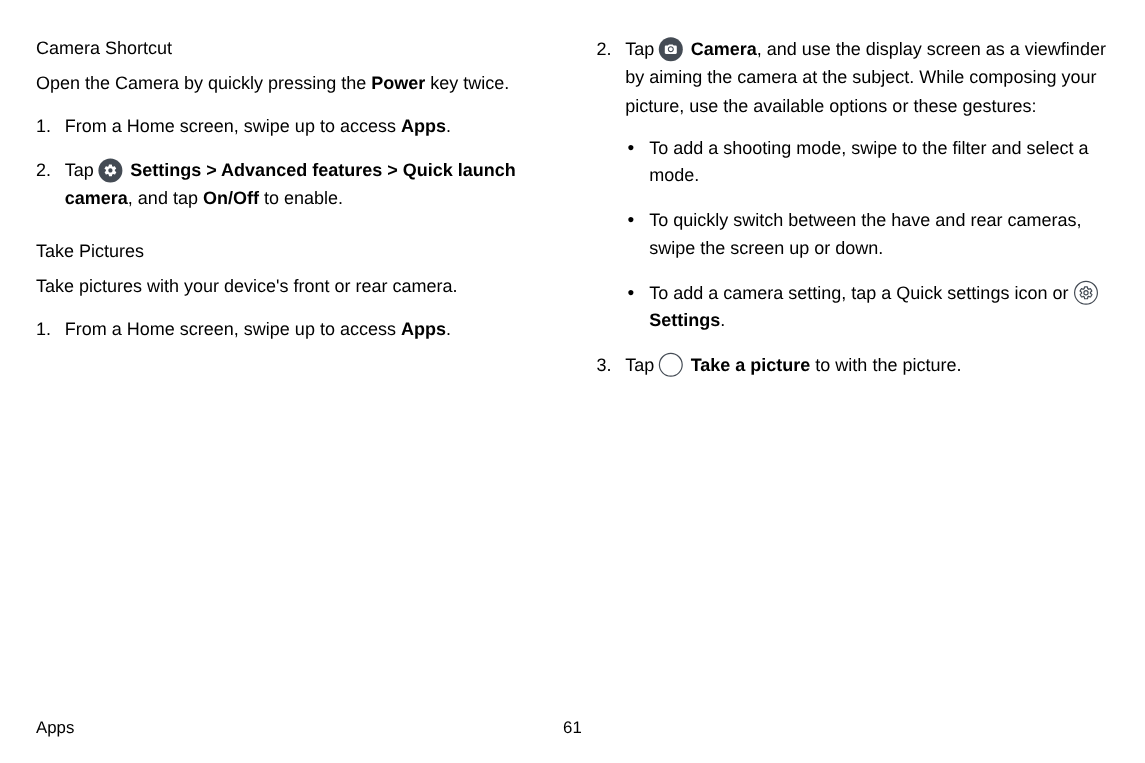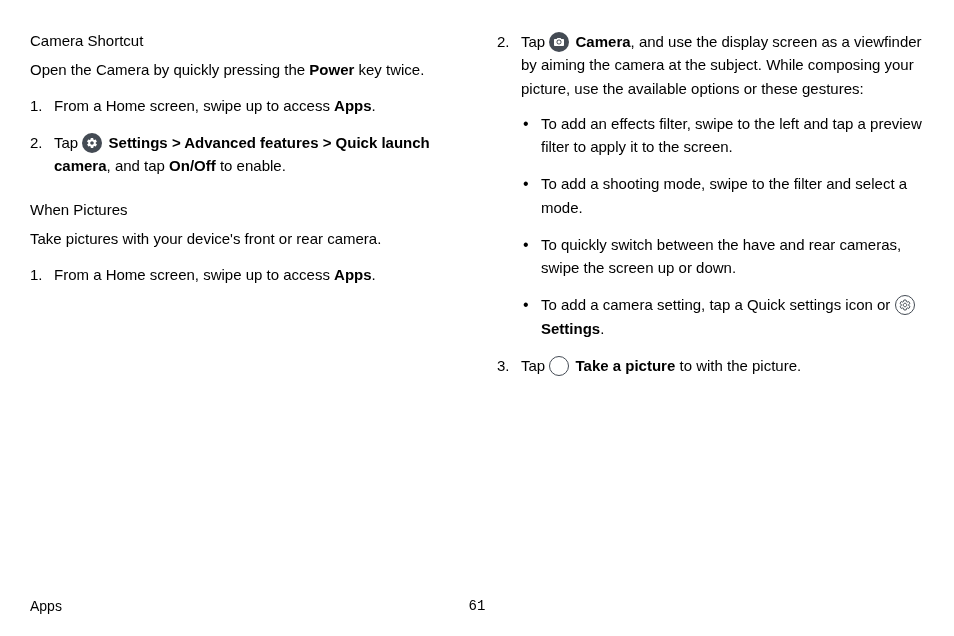--- a/index.html
+++ b/index.html
@@ -97,21 +97,20 @@
       left: 30px;
       right: 30px;
       display: flex;
       font-size: 14px;
       color: #000;
     }
     .footer-center {
       position: absolute;
       left: 50%;
       transform: translateX(-50%);
-      font-family: Liberation Mono, monospace;
     }
   </style>
 </head>
 <body>
 
 <div class="page">
   <div class="column">
     <h2>Camera Shortcut</h2>
     <p class="intro">
       <span>Open the Camera by quickly pressing the </span><span class="bold">Power</span><span> key twice.</span>
@@ -124,41 +123,40 @@
         <span>Tap </span><span class="icon-circle icon-filled">
             <svg viewBox="0 0 24 24">
               <path fill="#fff" d="M19.4 13c0-.3.1-.7.1-1s0-.7-.1-1l2.1-1.6c.2-.1.2-.4.1-.6l-2-3.5c-.1-.2-.4-.3-.6-.2l-2.5 1c-.5-.4-1.1-.7-1.7-1l-.4-2.6c0-.2-.2-.4-.5-.4h-4c-.2 0-.4.2-.5.4l-.4 2.6c-.6.2-1.2.6-1.7 1l-2.5-1c-.2-.1-.5 0-.6.2l-2 3.5c-.1.2-.1.5.1.6L4.6 11c0 .3-.1.7-.1 1s0 .7.1 1l-2.1 1.6c-.2.1-.2.4-.1.6l2 3.5c.1.2.4.3.6.2l2.5-1c.5.4 1.1.7 1.7 1l.4 2.6c0 .2.2.4.5.4h4c.2 0 .4-.2.5-.4l.4-2.6c.6-.2 1.2-.6 1.7-1l2.5 1c.2.1.5 0 .6-.2l2-3.5c.1-.2.1-.5-.1-.6L19.4 13zM12 15.5c-1.9 0-3.5-1.6-3.5-3.5s1.6-3.5 3.5-3.5 3.5 1.6 3.5 3.5-1.6 3.5-3.5 3.5z"></path>
             </svg>
           </span>
         <span class="bold">Settings</span><span class="bold"> &gt; </span><span class="bold">Advanced features</span><span class="bold"> &gt; </span><span class="bold">Quick launch camera</span><span>, and tap </span><span class="bold">On/Off</span><span> to enable.</span>
       </li>
     </ol>
 
     <div class="section2">
-      <h2>When Pictures</h2>
+      <h2>Take Pictures</h2>
       <p class="intro">Take pictures with your device's front or rear camera.</p>
       <ol>
         <li>
           <span>From a Home screen, swipe up to access </span><span class="bold">Apps</span><span>.</span>
         </li>
       </ol>
     </div>
   </div>
 
   <div class="column">
     <ol start="2" style="counter-reset: item 1;">
       <li>
         <span>Tap </span><span class="icon-circle icon-filled">
             <svg viewBox="0 0 24 24">
               <path fill="#fff" d="M12 15.2c1.8 0 3.2-1.4 3.2-3.2S13.8 8.8 12 8.8 8.8 10.2 8.8 12s1.4 3.2 3.2 3.2zM9 4l-1.8 2H4c-1.1 0-2 .9-2 2v10c0 1.1.9 2 2 2h16c1.1 0 2-.9 2-2V8c0-1.1-.9-2-2-2h-3.2L15 4H9zm3 13c-2.8 0-5-2.2-5-5s2.2-5 5-5 5 2.2 5 5-2.2 5-5 5z"></path>
             </svg>
           </span>
         <span class="bold">Camera</span><span>, and use the display screen as a viewfinder by aiming the camera at the subject. While composing your picture, use the available options or these gestures:</span>
         <ul>
-          <li>To add an effects filter, swipe to the left and tap a preview filter to apply it to the screen.</li>
           <li>To add a shooting mode, swipe to the filter and select a mode.</li>
           <li>To quickly switch between the have and rear cameras, swipe the screen up or down.</li>
           <li>
             <span>To add a camera setting, tap a Quick settings icon or </span><span class="icon-circle icon-outline">
                 <svg viewBox="0 0 24 24">
                   <path fill="none" stroke="#444b54" stroke-width="2" d="M19.4 13c0-.3.1-.7.1-1s0-.7-.1-1l2.1-1.6c.2-.1.2-.4.1-.6l-2-3.5c-.1-.2-.4-.3-.6-.2l-2.5 1c-.5-.4-1.1-.7-1.7-1l-.4-2.6c0-.2-.2-.4-.5-.4h-4c-.2 0-.4.2-.5.4l-.4 2.6c-.6.2-1.2.6-1.7 1l-2.5-1c-.2-.1-.5 0-.6.2l-2 3.5c-.1.2-.1.5.1.6L4.6 11c0 .3-.1.7-.1 1s0 .7.1 1l-2.1 1.6c-.2.1-.2.4-.1.6l2 3.5c.1.2.4.3.6.2l2.5-1c.5.4 1.1.7 1.7 1l.4 2.6c0 .2.2.4.5.4h4c.2 0 .4-.2.5-.4l.4-2.6c.6-.2 1.2-.6 1.7-1l2.5 1c.2.1.5 0 .6-.2l2-3.5c.1-.2.1-.5-.1-.6L19.4 13zM12 15.5c-1.9 0-3.5-1.6-3.5-3.5s1.6-3.5 3.5-3.5 3.5 1.6 3.5 3.5-1.6 3.5-3.5 3.5z"></path>
                 </svg>
               </span>
             <span class="bold">Settings</span><span>.</span>
           </li>

